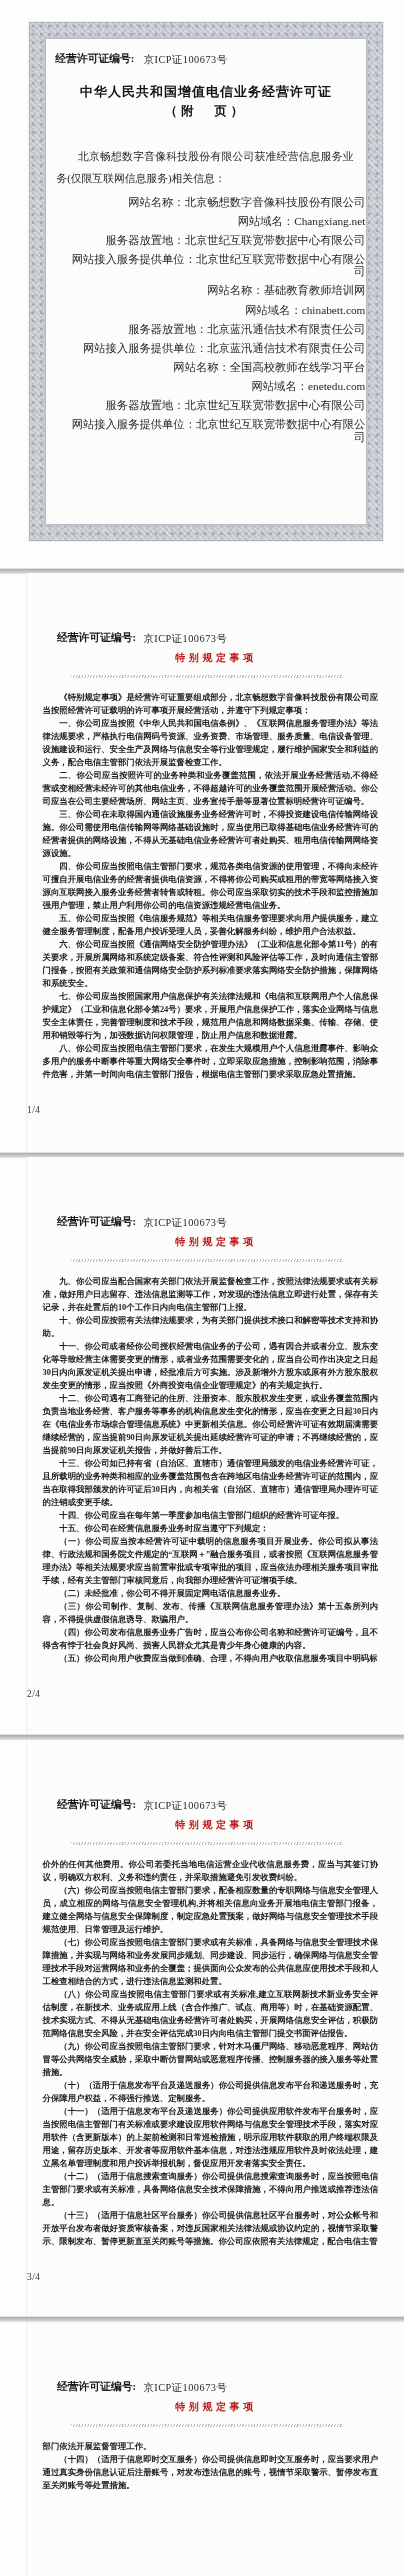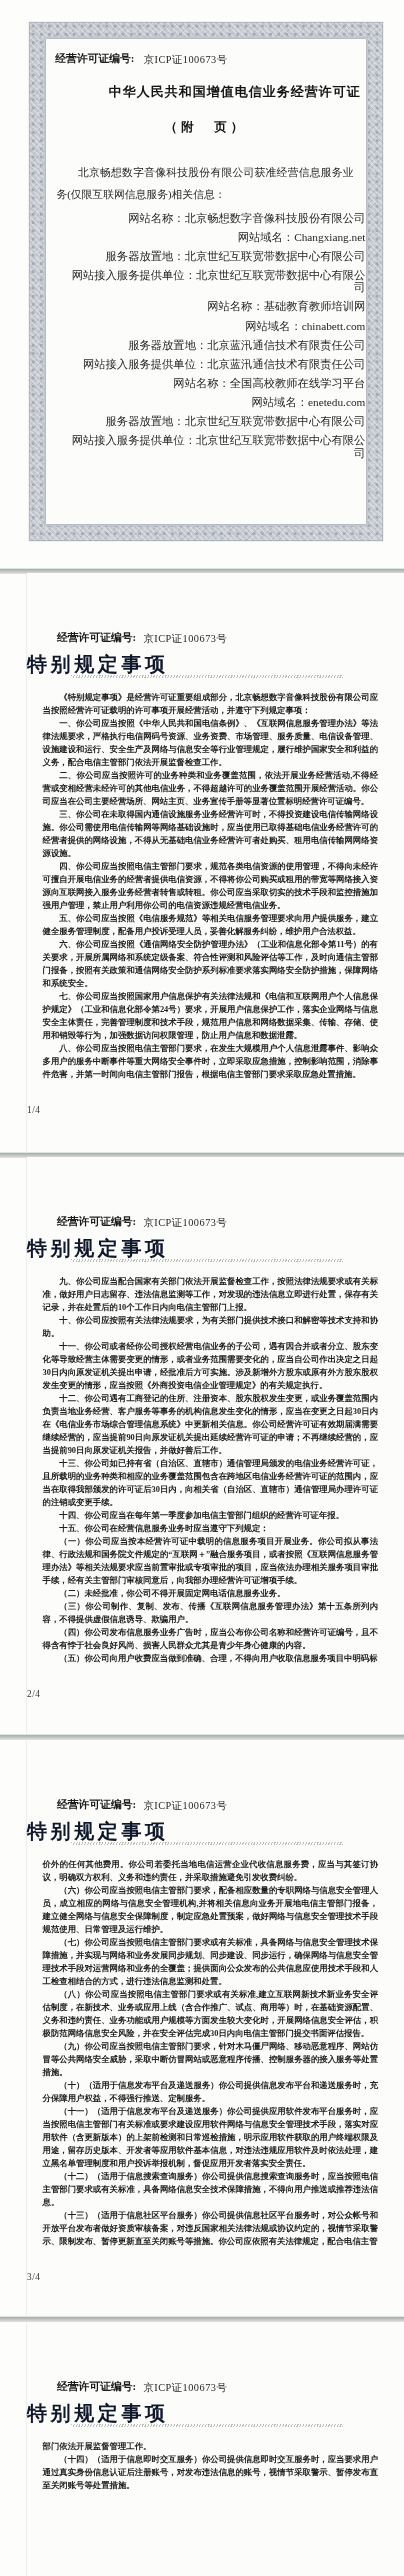--- a/index.html
+++ b/index.html
@@ -24,38 +24,38 @@
           repeating-linear-gradient(45deg,rgba(255,255,255,.30) 0 1.5px,transparent 1.5px 4.1px),
           repeating-linear-gradient(-45deg,rgba(110,118,130,.18) 0 1px,transparent 1px 4.6px);
         background-size:8.2px 8.2px,8.2px 8.2px,auto,auto;
         box-shadow:inset 0 0 0 0.5px #99a0aa, 0 0 0 0.5px #e3e4e6;}
   .cert-inner{position:absolute;inset:17px;background:#fcfcfa;
         box-shadow:0 0 0 0.5px #8d949e,0 0 0 1.5px #e2e4e7,0 0 0 2.1px #a4abb4;
         padding:13.4px 5.2px 0 5.2px;box-sizing:border-box;}
   .cert-license{margin-left:4.1px;white-space:nowrap;}
   .cert-license .lbl{font-weight:bold;font-size:10.8px;color:#1c1c1c;}
   .cert-license .val{font-size:10.3px;margin-left:7.2px;position:relative;top:1.5px;letter-spacing:0.5px;}
-  .cert-title{margin-top:17.5px;text-align:right;font-size:13px;font-weight:bold;
+  .cert-title{margin-top:17.5px;text-align:center;font-size:13px;font-weight:bold;
         letter-spacing:1px;color:#141414;}
-  .cert-subtitle{margin-top:18px;text-align:center;font-size:12.4px;font-weight:bold;
+  .cert-subtitle{margin-top:2px;text-align:center;font-size:12.4px;font-weight:bold;
         letter-spacing:4.1px;color:#141414;}
   .cert-intro{margin:25px 7.2px 0 5.2px;font-size:10.8px;line-height:22px;text-indent:2em;
         text-align:justify;}
   .cert-entries{margin:6.2px 6.2px 0 5.2px;width:309px;}
   .cert-entries p{font-size:11.3px;line-height:12.4px;margin:0 0 6.7px 0;text-indent:7.7px;
         text-align:right;word-break:break-all;}
 
   
   .doc{position:absolute;left:27px;width:378px;background:#fcfcfb;
        box-shadow:-0.5px 0 0 #e0e0de;}
   .doc-header{position:absolute;top:58px;left:30px;white-space:nowrap;}
   .doc-header .lbl{font-weight:bold;font-size:10.8px;color:#1b1b1b;}
   .doc-header .val{font-size:10.3px;margin-left:5.2px;position:relative;top:1px;letter-spacing:0.5px;}
-  .doc-title{position:absolute;top:78px;left:0;right:0;text-align:left;
-       font-size:20px;font-weight:bold;letter-spacing:3.6px;color:#0f172a;}
+  .doc-title{position:absolute;top:78px;left:0;right:0;text-align:center;
+       font-size:10px;font-weight:bold;letter-spacing:3.6px;color:#b91c1c;}
   .doc-underline{position:absolute;top:102px;left:44px;width:272px;height:3.1px;
        background:repeating-linear-gradient(115deg,#aeb3ad 0 1px,rgba(255,255,255,0) 1px 2.6px);
        opacity:.85;}
   .doc-body{position:absolute;top:118px;left:15.5px;right:27px;}
   .doc-body p.para{margin:0;font-size:8.4px;line-height:13px;text-align:justify;
        text-indent:2em;word-break:break-all;color:#222;font-weight:bold;}
   .doc-body p.noindent{text-indent:0;}
   .page-no{position:absolute;top:532px;left:0;right:0;text-align:left;
        font-size:9.3px;letter-spacing:0.5px;color:#333;}
 </style>
@@ -146,21 +146,21 @@
     <div class="doc-header">
       <span class="lbl">经营许可证编号:</span>
       <span class="val">京ICP证100673号</span>
     </div>
     <div class="doc-title">特别规定事项</div>
     <div class="doc-underline"></div>
     <div class="doc-body">
         <p class="para noindent">价外的任何其他费用。你公司若委托当地电信运营企业代收信息服务费，应当与其签订协议，明确双方权利、义务和违约责任，并采取措施避免引发收费纠纷。</p>
         <p class="para">（六）你公司应当按照电信主管部门要求，配备相应数量的专职网络与信息安全管理人员，成立相应的网络与信息安全管理机构,并将相关信息向业务开展地电信主管部门报备，建立健全网络与信息安全保障制度，制定应急处置预案，做好网络与信息安全管理技术手段规范使用、日常管理及运行维护。</p>
         <p class="para">（七）你公司应当按照电信主管部门要求或有关标准，具备网络与信息安全管理技术保障措施，并实现与网络和业务发展同步规划、同步建设、同步运行，确保网络与信息安全管理技术手段对运营网络和业务的全覆盖；提供面向公众发布的公共信息应使用技术手段和人工检查相结合的方式，进行违法信息监测和处置。</p>
-        <p class="para">（八）你公司应当按照电信主管部门要求或有关标准,建立互联网新技术新业务安全评估制度，在新技术、业务或应用上线（含合作推广、试点、商用等）时，在基础资源配置、义务和违约责任、业务功能或用户规模等方面发生较大变化时，开展网络信息安全评估，积极防范网络信息安全风险，并在安全评估完成30日内向电信主管部门提交书面评估报告。</p>
+        <p class="para">（八）你公司应当按照电信主管部门要求或有关标准,建立互联网新技术新业务安全评估制度，在新技术、业务或应用上线（含合作推广、试点、商用等）时，在基础资源配置、技术实现方式、不得从无基础电信业务经营许可者处购买，开展网络信息安全评估，积极防范网络信息安全风险，并在安全评估完成30日内向电信主管部门提交书面评估报告。</p>
         <p class="para">（九）你公司应当按照电信主管部门要求，针对木马僵尸网络、移动恶意程序、网站仿冒等公共网络安全威胁，采取中断仿冒网站或恶意程序传播、控制服务器的接入服务等处置措施。</p>
         <p class="para">（十）（适用于信息发布平台及递送服务）你公司提供信息发布平台和递送服务时，充分保障用户权益，不得强行推送、定制服务。</p>
         <p class="para">（十一）（适用于信息发布平台及递送服务）你公司提供应用软件发布平台服务时，应当按照电信主管部门有关标准或要求建设应用软件网络与信息安全管理技术手段，落实对应用软件（含更新版本）的上架前检测和日常巡检措施，明示应用软件获取的用户终端权限及用途，留存历史版本、开发者等应用软件基本信息，对违法违规应用软件及时依法处理，建立黑名单管理制度和用户投诉举报机制，督促应用开发者落实安全责任。</p>
         <p class="para">（十二）（适用于信息搜索查询服务）你公司提供信息搜索查询服务时，应当按照电信主管部门要求或有关标准，具备网络信息安全技术保障措施，不得向用户推送或推荐违法信息。</p>
         <p class="para">（十三）（适用于信息社区平台服务）你公司提供信息社区平台服务时，对公众帐号和开放平台发布者做好资质审核备案，对违反国家相关法律法规或协议约定的，视情节采取警示、限制发布、暂停更新直至关闭账号等措施。你公司应依照有关法律规定，配合电信主管</p>
       </div>
     <div class="page-no">3/4</div>
   </div>
 
   <div class="sep" style="top:2317px"></div>

